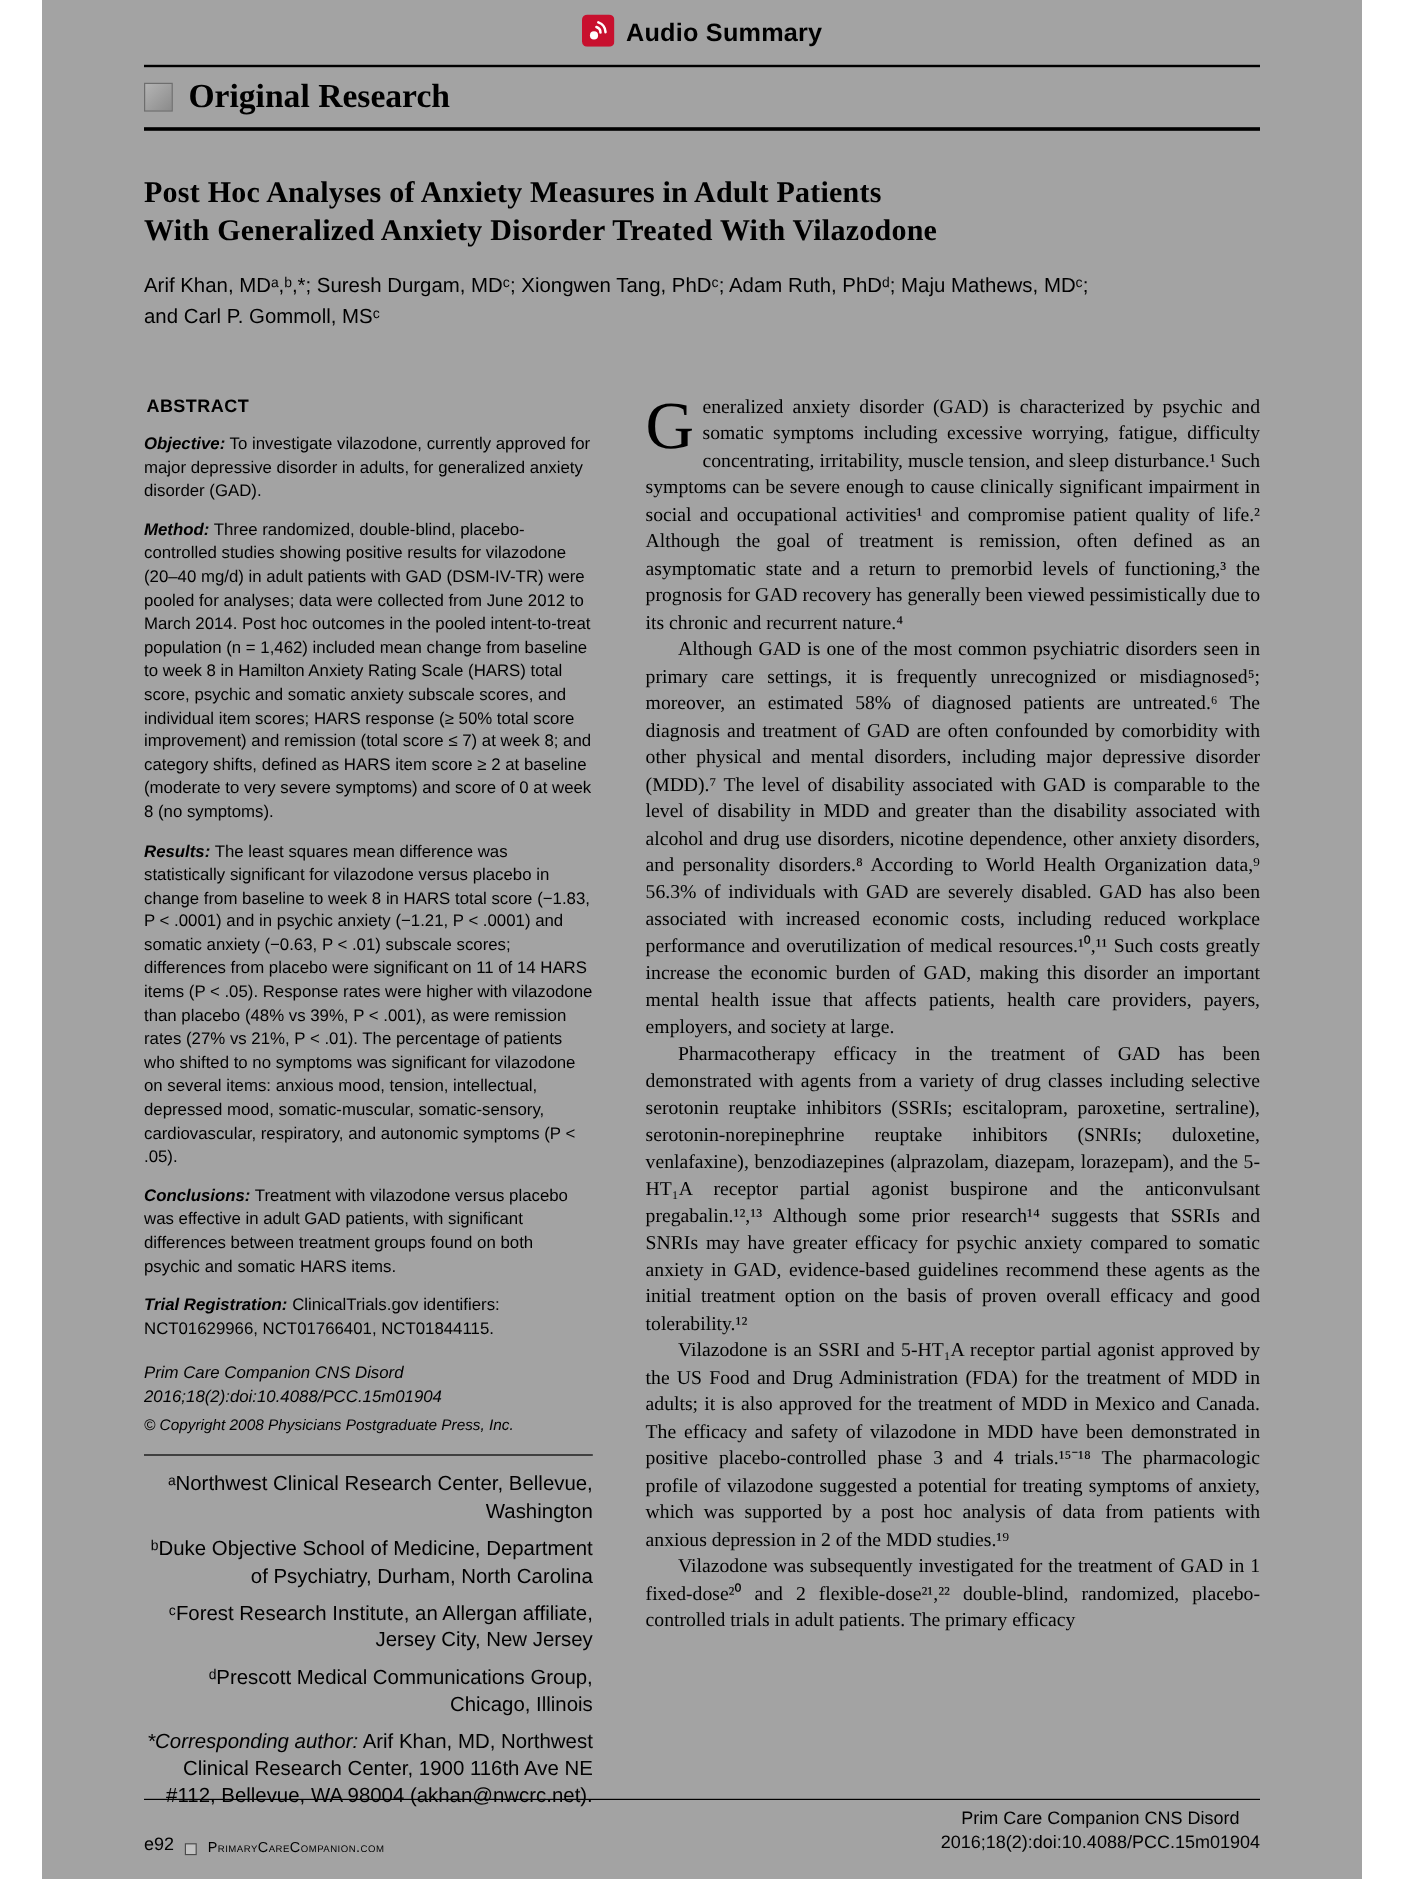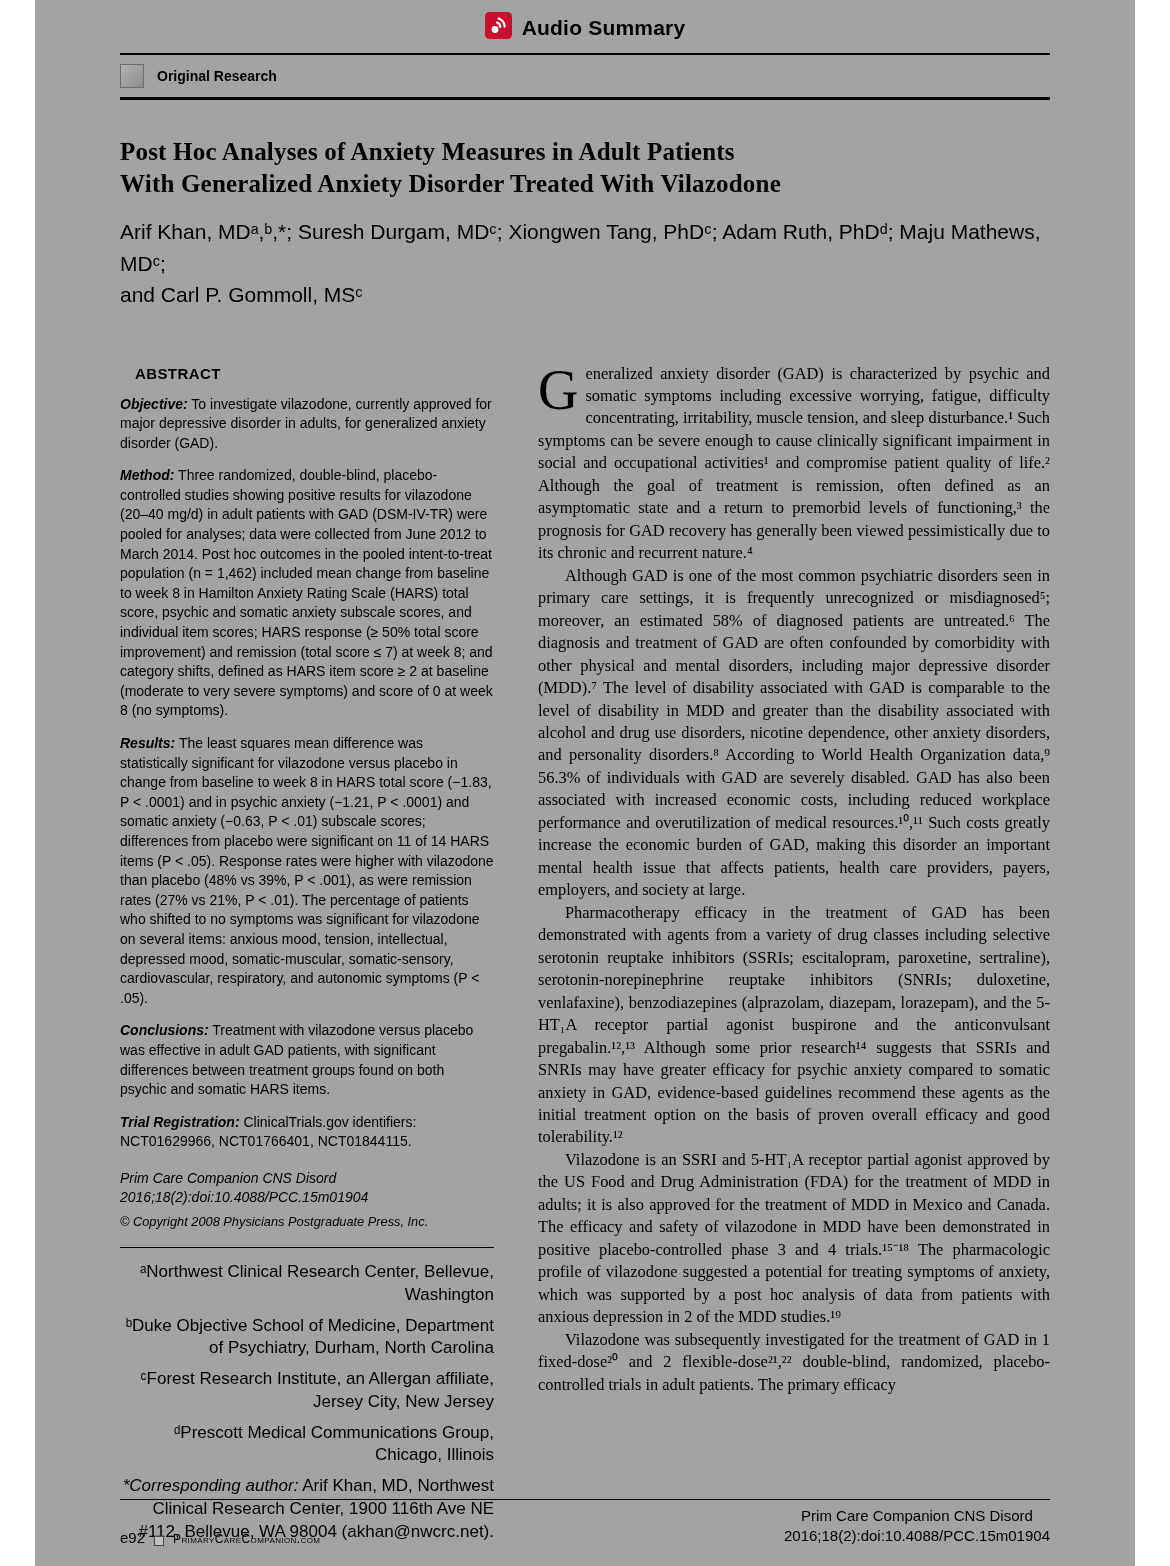--- a/index.html
+++ b/index.html
@@ -35,36 +35,36 @@
     align-items: center;
     gap: 13px;
     padding: 9px 0 9px 0;
   }
   .section-icon {
     width: 24px; height: 24px;
     background: linear-gradient(135deg, #b4b4b4 0%, #8b8b8b 100%);
     border: 1px solid #6e6e6e;
   }
   .section-label {
-    font-family: Liberation Sans, sans-serif;
-    font-size: 14px;
+    font-family: Liberation Serif, serif;
+    font-size: 28px;
     font-weight: 700;
   }
   
   h1.article-title {
     font-family: "Liberation Serif", serif;
     font-size: 25px;
     font-weight: 700;
     line-height: 1.28;
     margin: 36px 0 16px 0;
     letter-spacing: 0.2px;
   }
   .authors {
     font-family: "Liberation Sans", sans-serif;
-    font-size: 21px;
+    font-size: 17px;
     line-height: 1.5;
     margin: 0;
   }
   
   .columns { display: flex; gap: 44px; margin-top: 52px; }
   .col-left {
     flex: 0 0 374px;
     width: 374px;
     font-family: "Liberation Sans", sans-serif;
     font-size: 14px;
@@ -75,21 +75,21 @@
     font-family: "Liberation Serif", serif;
     font-size: 16.4px;
     line-height: 1.37;
     text-align: justify;
   }
   
   .abstract-heading {
     font-size: 15px;
     font-weight: 700;
     letter-spacing: 0.4px;
-    margin: 0 0 11px 15px;
+    margin: 0 0 11px 2px;
   }
   p.abs { margin: 0 0 13px 0; }
   .abs-label { font-weight: 700; font-style: italic; }
   p.citation {
     font-style: italic;
     margin: 17px 0 5px 0;
   }
   p.copyright {
     font-style: italic;
     font-size: 12.8px;

